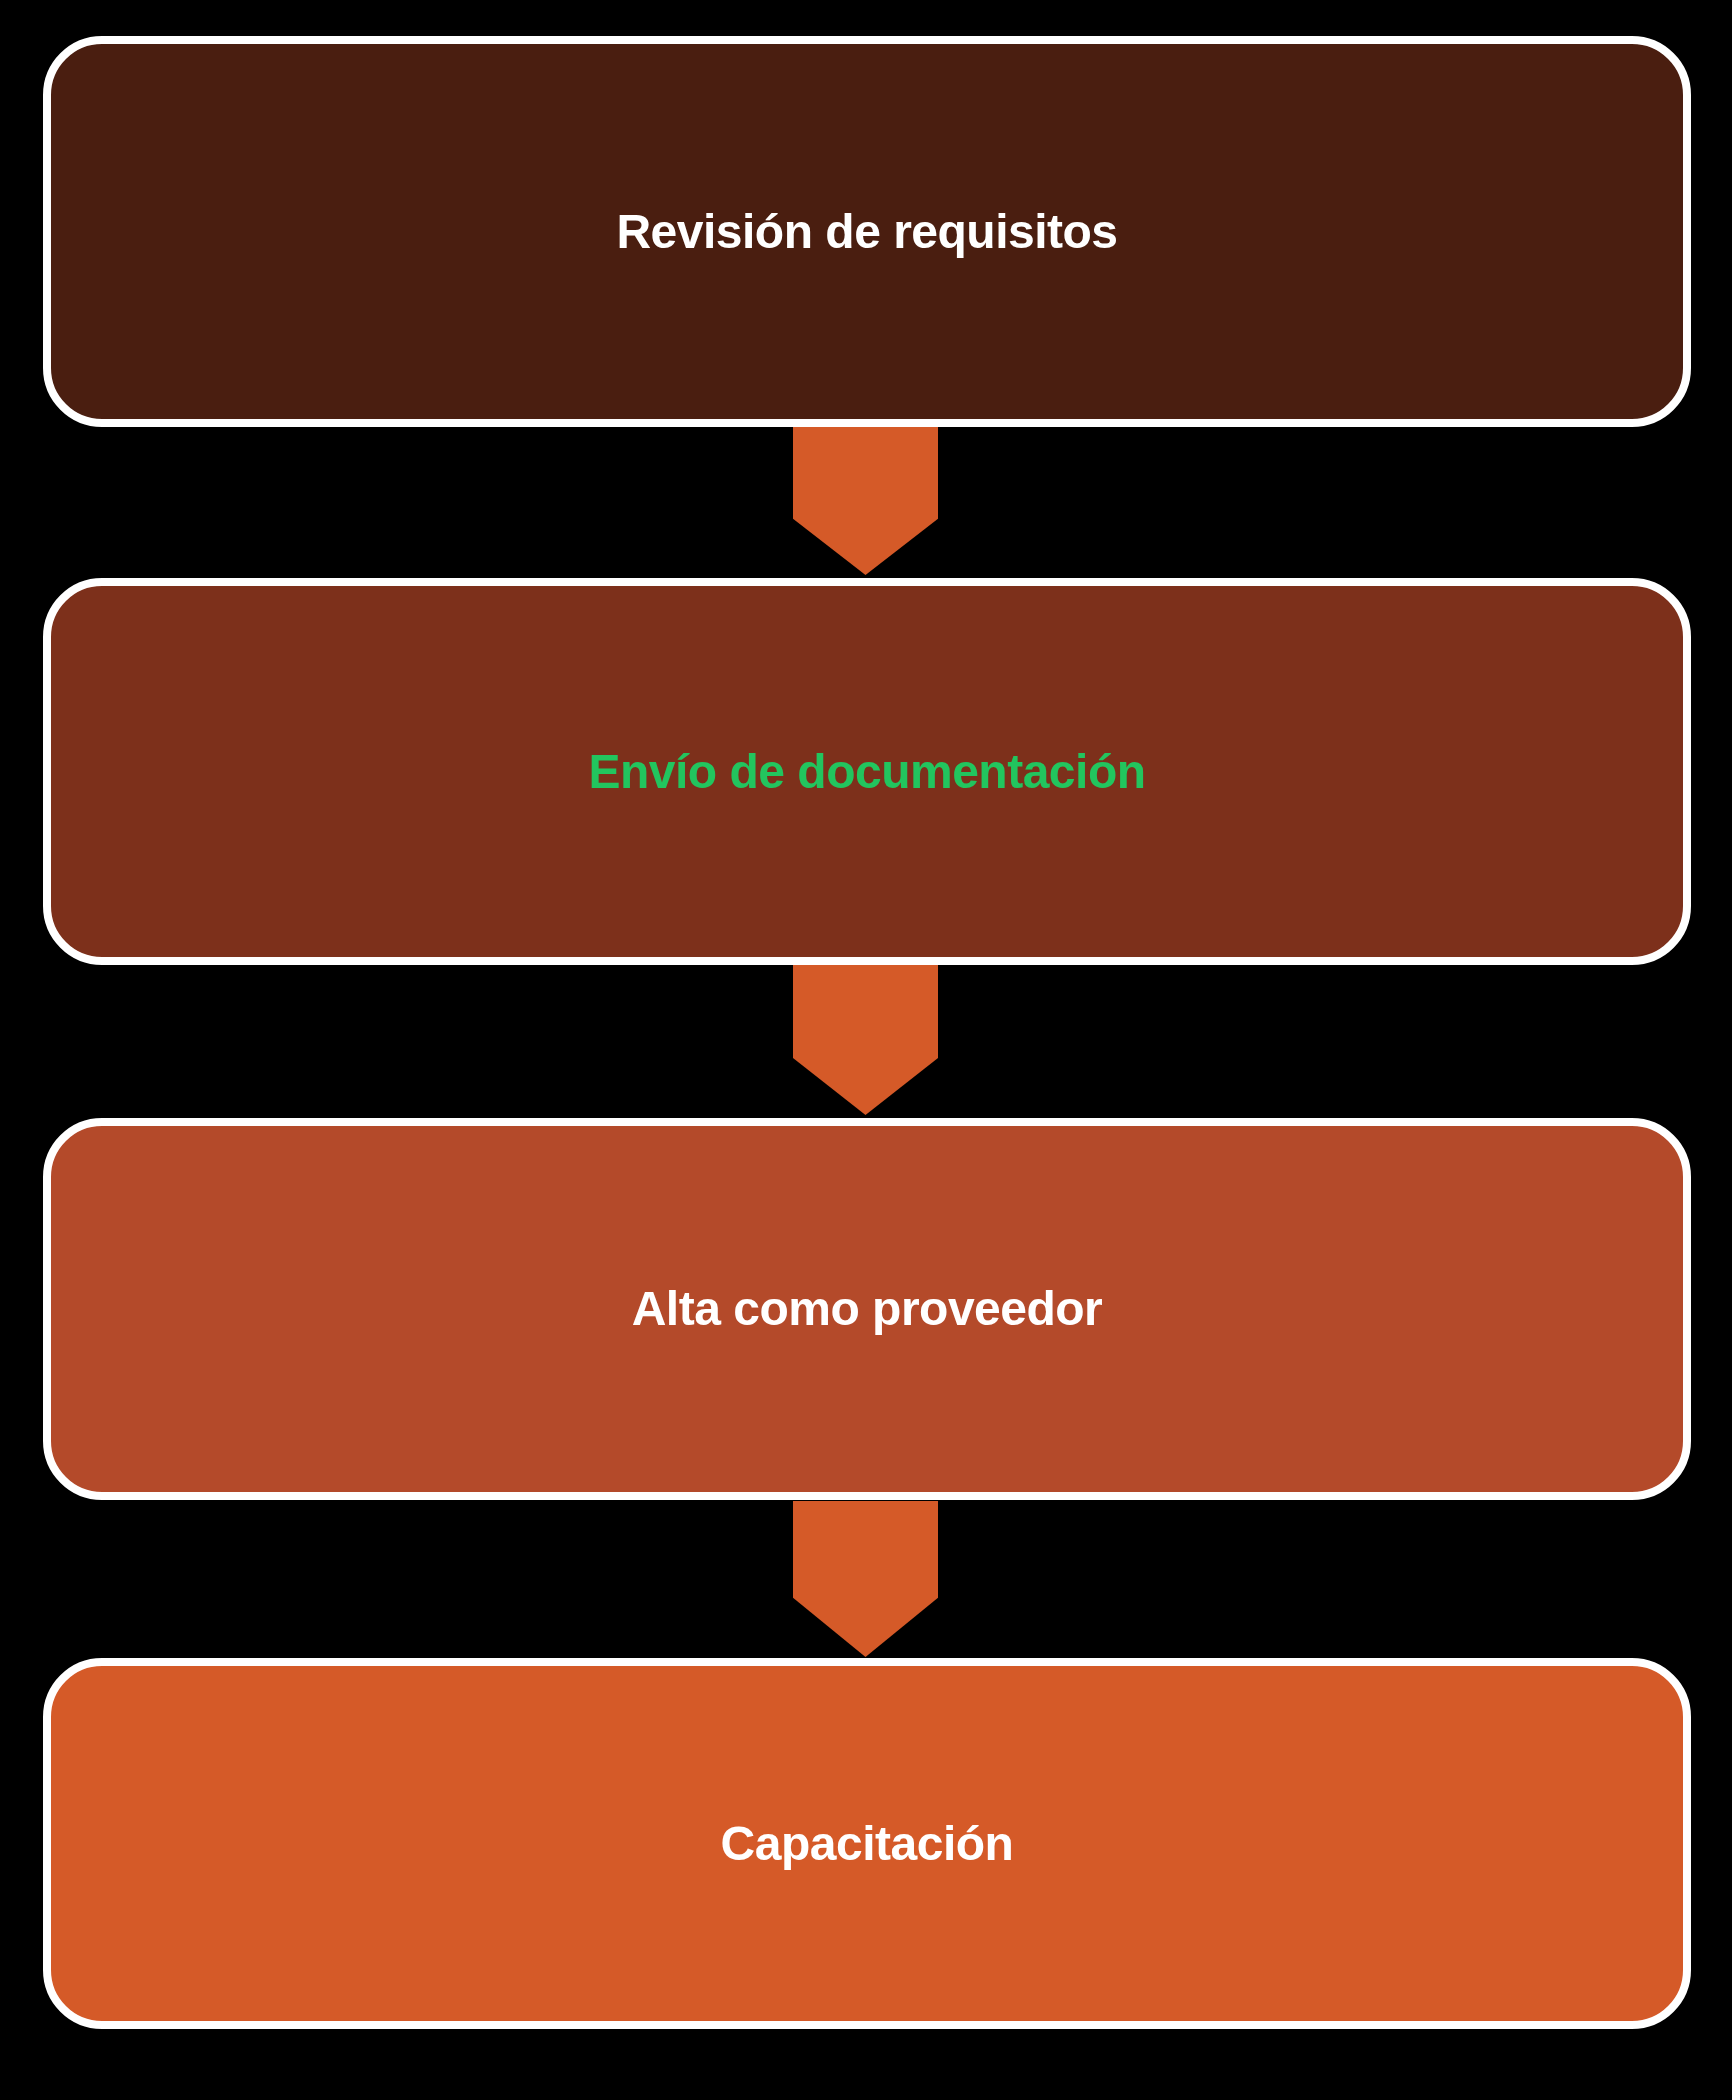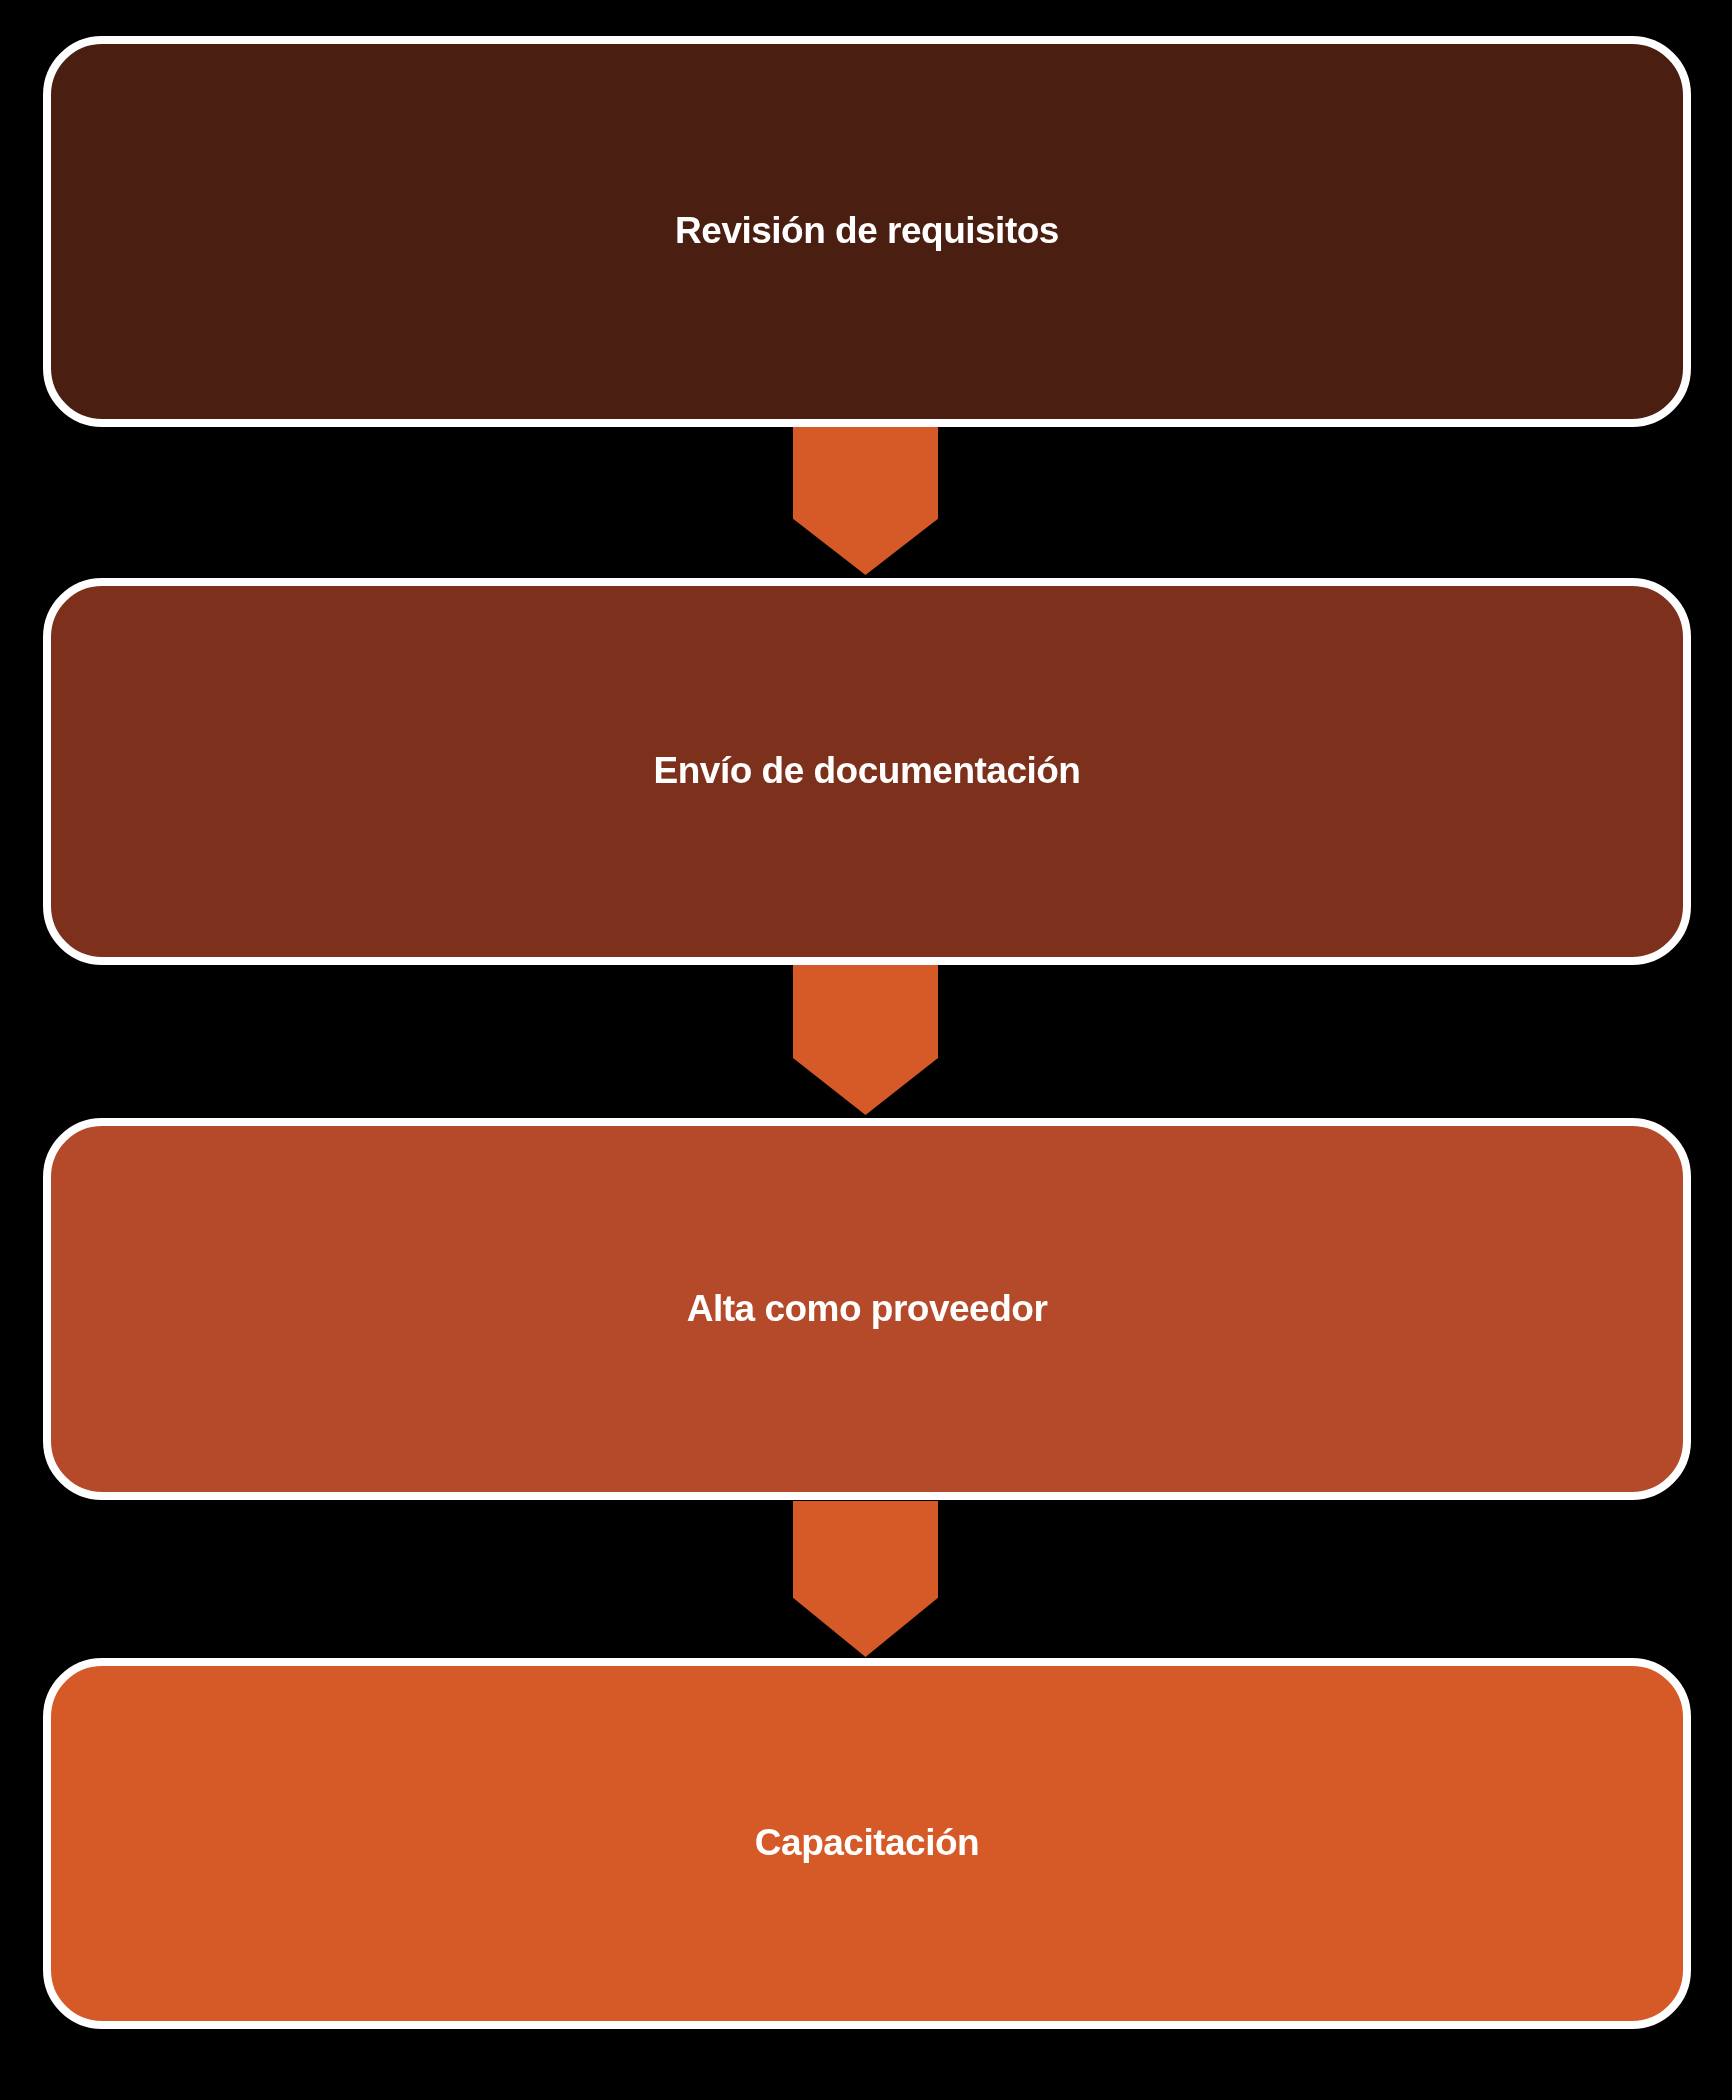--- a/index.html
+++ b/index.html
@@ -29,21 +29,21 @@
     border: 8.6px solid #ffffff;
     border-radius: 59px;
     display: flex;
     align-items: center;
     justify-content: center;
     overflow: hidden;
   }
 
   .node-label {
     color: #ffffff;
-    font-size: 37px;
+    font-size: 48px;
     font-weight: bold;
     letter-spacing: -0.5px;
     text-align: center;
     line-height: 1.15;
     padding: 0 38px;
     white-space: nowrap;
   }
 
   
   #node-0 { top: 36px;   height: 391px; }
@@ -69,21 +69,21 @@
 
 <div id="flowchart" style="background-color: rgb(0, 0, 0);">
 
   <div class="node" id="node-0" style="background-color: rgb(74, 30, 16); border-color: rgb(255, 255, 255);">
     <span class="node-label" style="color: rgb(255, 255, 255);">Revisión de requisitos</span>
   </div>
 
   <div class="connector" id="connector-0" style="background-color: rgb(213, 90, 40);"></div>
 
   <div class="node" id="node-1" style="background-color: rgb(125, 48, 27); border-color: rgb(255, 255, 255);">
-    <span class="node-label" style="color: #ffffff;">Envío de documentación</span>
+    <span class="node-label" style="color: #22c55e;">Envío de documentación</span>
   </div>
 
   <div class="connector" id="connector-1" style="background-color: rgb(213, 90, 40);"></div>
 
   <div class="node" id="node-2" style="background-color: rgb(180, 74, 42); border-color: rgb(255, 255, 255);">
     <span class="node-label" style="color: rgb(255, 255, 255);">Alta como proveedor</span>
   </div>
 
   <div class="connector" id="connector-2" style="background-color: rgb(213, 90, 40);"></div>
 

